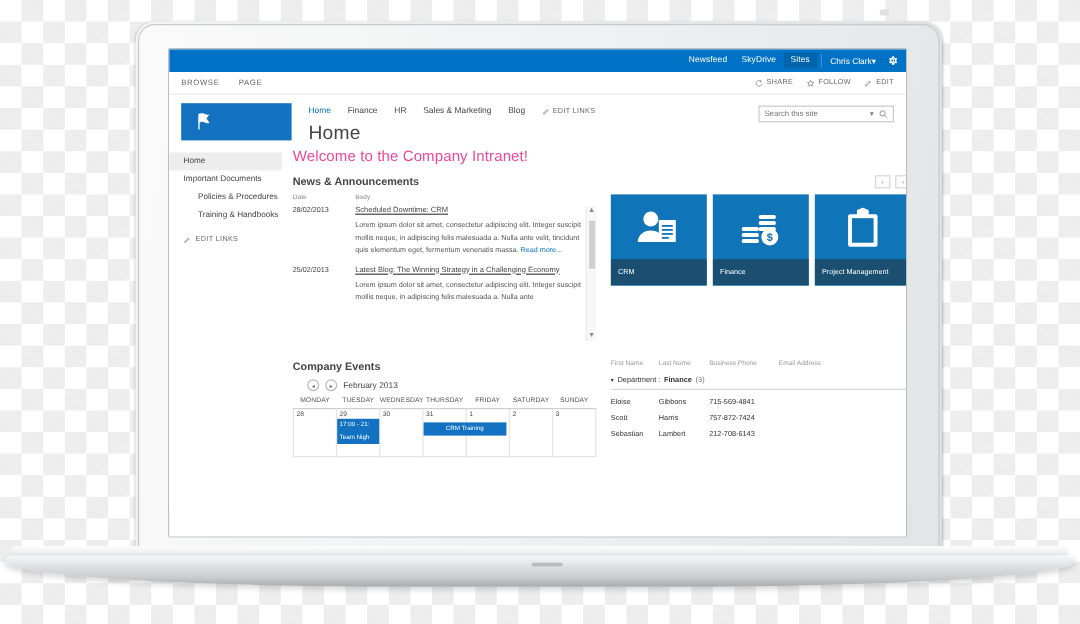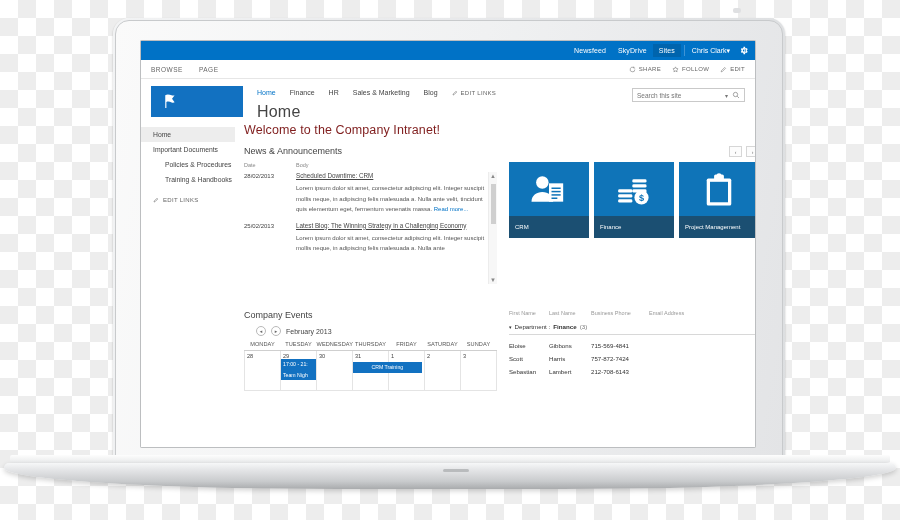--- a/index.html
+++ b/index.html
@@ -113,27 +113,27 @@
 
   
   .page-body { display:flex; background:#fff; height:304px; }
   .quicklaunch { width:95px; flex:0 0 auto; padding:6px 0 0 0; border-right:1px solid #fff; }
   .ql-item { font-size:6.8px; color:#444; padding:4px 0 4px 12px; }
   .ql-item.sel { background:#ededed; }
   .ql-sub { font-size:6.8px; color:#444; padding:4px 0 4px 24px; }
   .ql-edit { font-size:6px; color:#666; padding:10px 0 0 12px; display:flex; align-items:center; gap:4px; letter-spacing:.3px;}
 
   .content { flex:1 1 auto; padding:2px 10px 0 8px; }
-  .welcome { font-size:12.5px; color:#7f1d1d; font-weight:300; margin-bottom:9px; letter-spacing:.1px; }
+  .welcome { font-size:12.5px; color:#ec4899; font-weight:300; margin-bottom:9px; letter-spacing:.1px; }
 
   .cols { display:flex; gap:12px; }
   .colL { width:253px; flex:0 0 auto; }
   .colR { flex:1 1 auto; }
 
-  .wp-title { font-size:9px; color:#444; font-weight:400; margin-bottom:6px; }
+  .wp-title { font-size:9px; color:#444; font-weight:700; margin-bottom:6px; }
 
   
   .news-wrap { position:relative; height:122px; }
   .news-scroll { height:122px; overflow:hidden; padding-right:12px; }
   .news-head { display:flex; font-size:5.5px; color:#888; padding-bottom:4px; }
   .news-head .h-date { width:52px; flex:0 0 auto; }
   .news-item { margin-bottom:7px; display:flex; }
   .news-date { width:52px; flex:0 0 auto; font-size:6px; color:#444; padding-top:1px; }
   .news-main { flex:1 1 auto; }
   .news-link { font-size:6.3px; color:#444; text-decoration:underline; display:block; margin-bottom:4px;}
@@ -391,21 +391,21 @@
                       <circle cx="22" cy="4.5" r="3" fill="#ffffff"></circle>
                     </svg>
                   </div>
                   <div class="tile-cap">Project Management</div>
                 </div>
 
               </div>
             </div>
           </div>
 
-          <div class="cols" style="margin-top:26px;">
+          <div class="cols" style="margin-top:16px;">
 
             <div class="colL">
               <div class="wp-title">Company Events</div>
               <div class="cal-nav">
                 <div class="cal-arrow">◂</div>
                 <div class="cal-arrow">▸</div>
                 <div class="cal-month">February 2013</div>
               </div>
               <table class="cal-table">
                 <thead>

